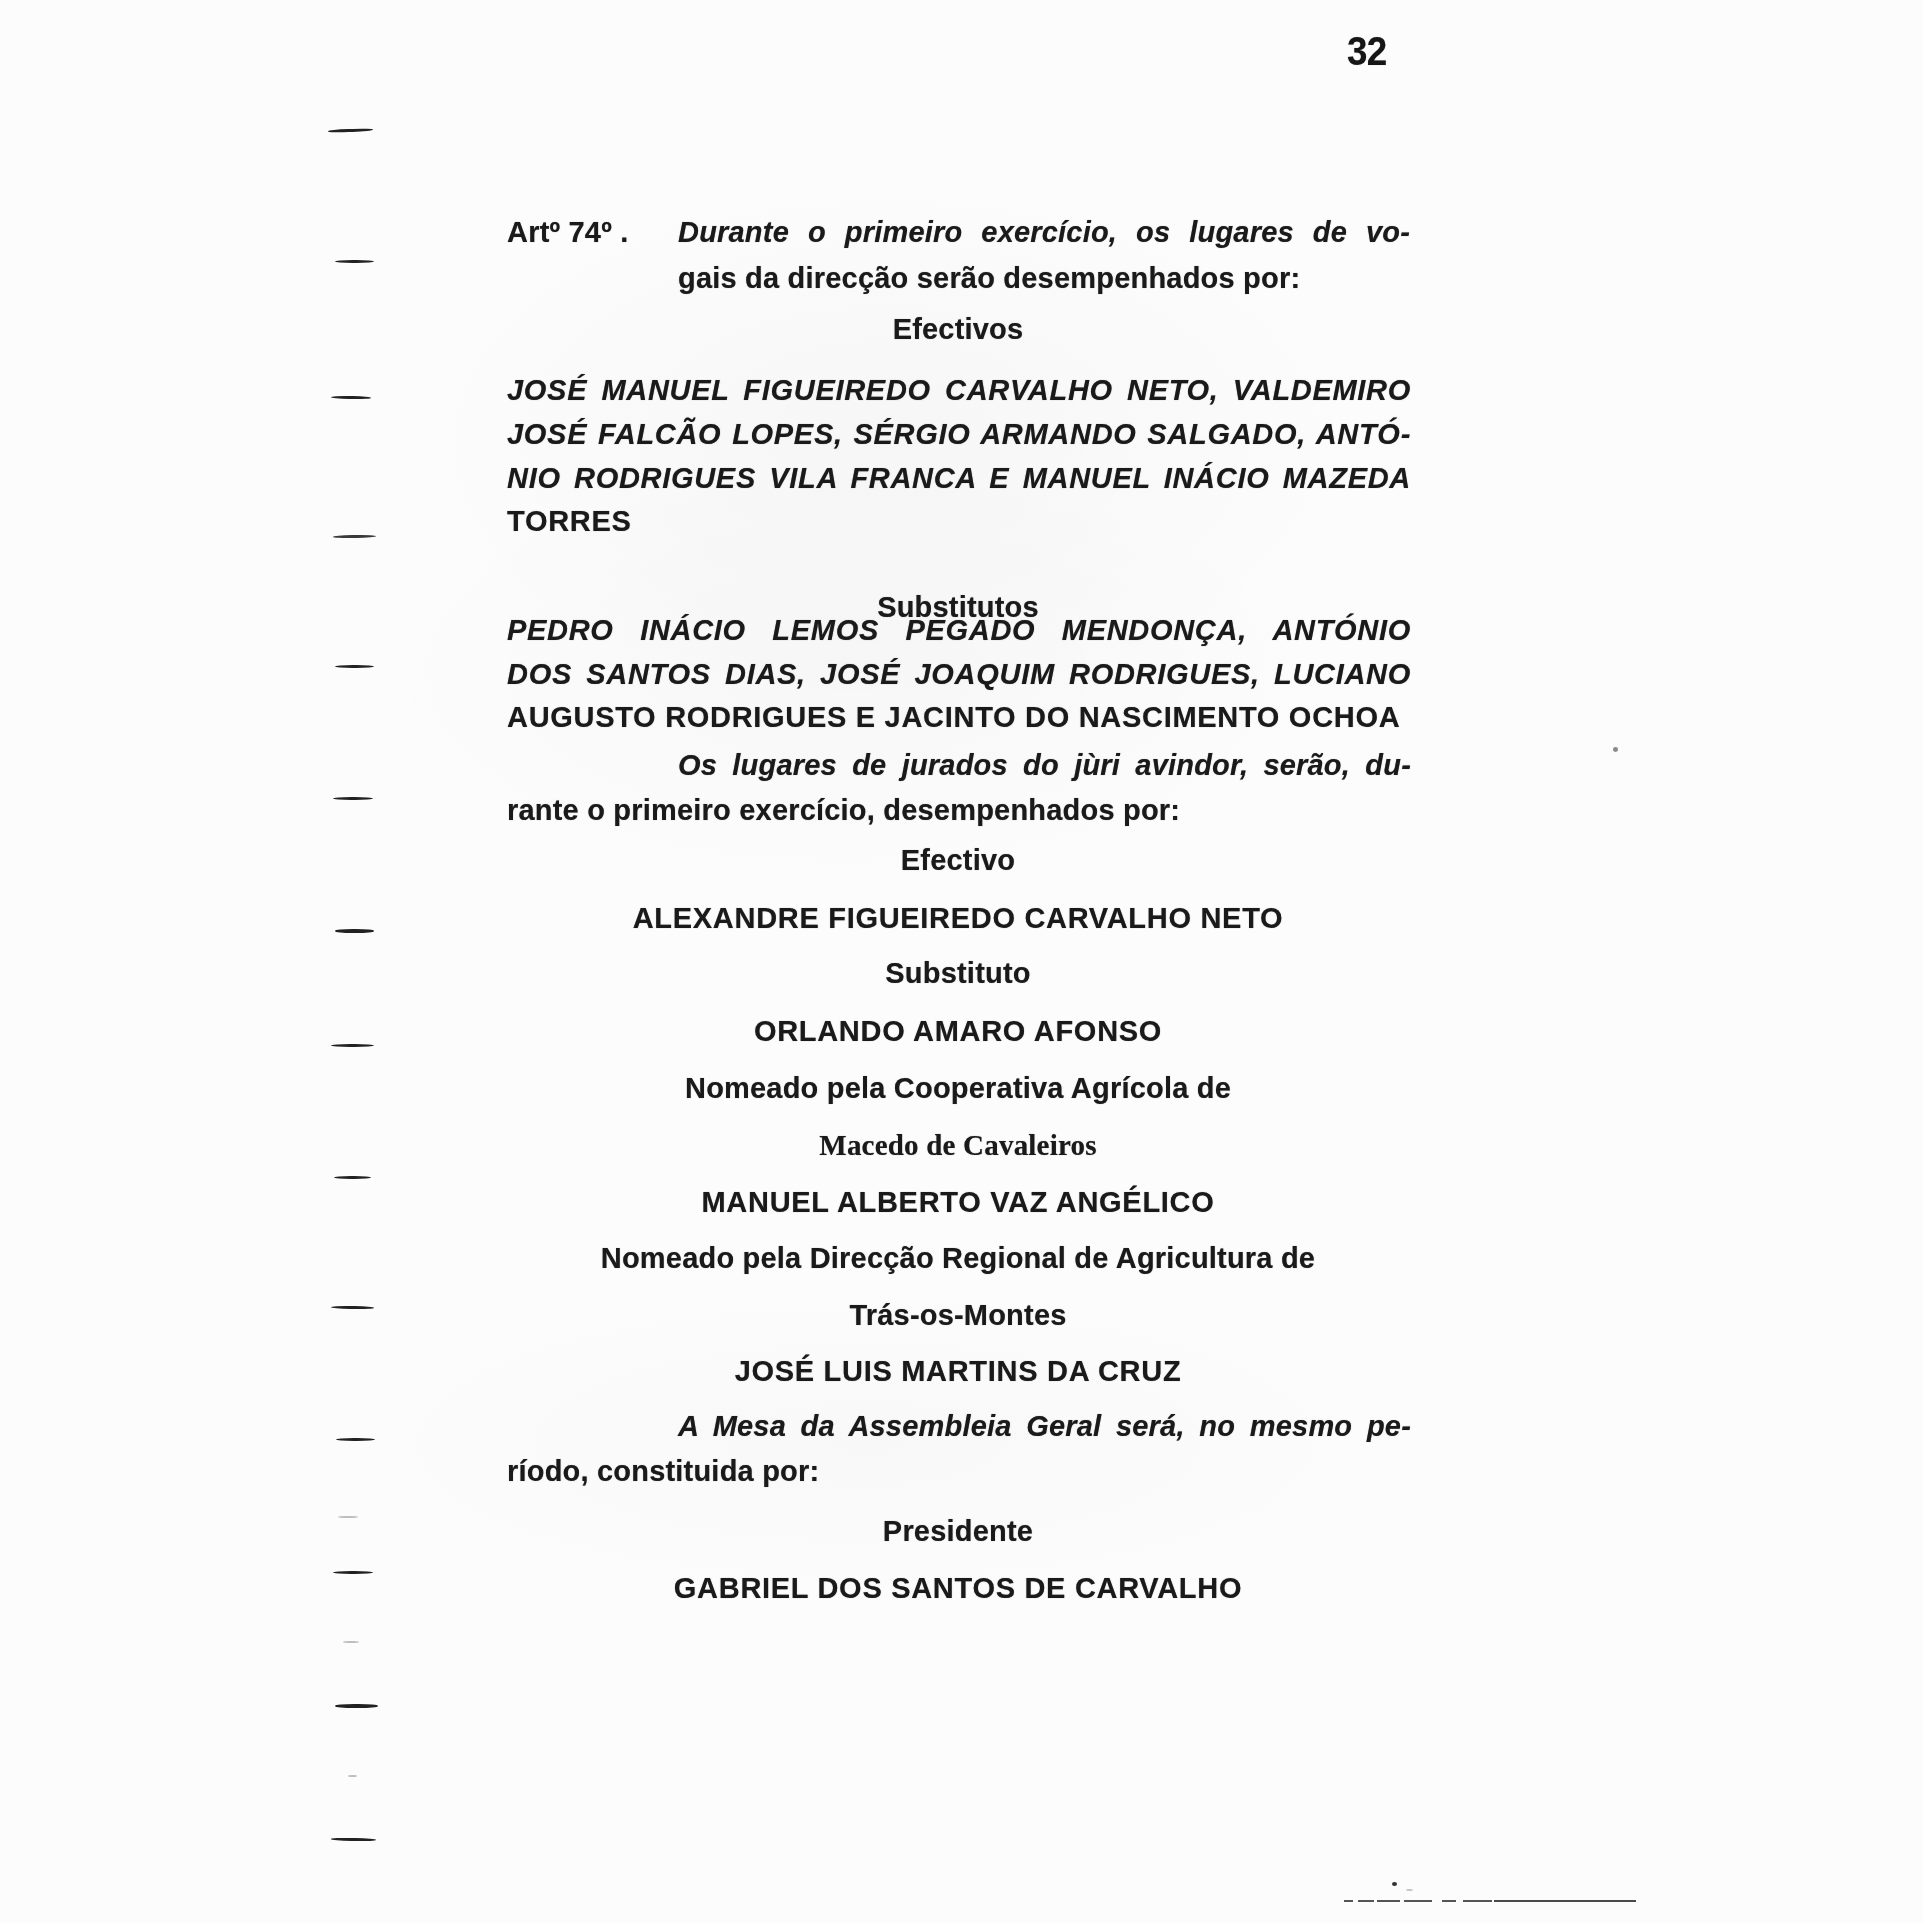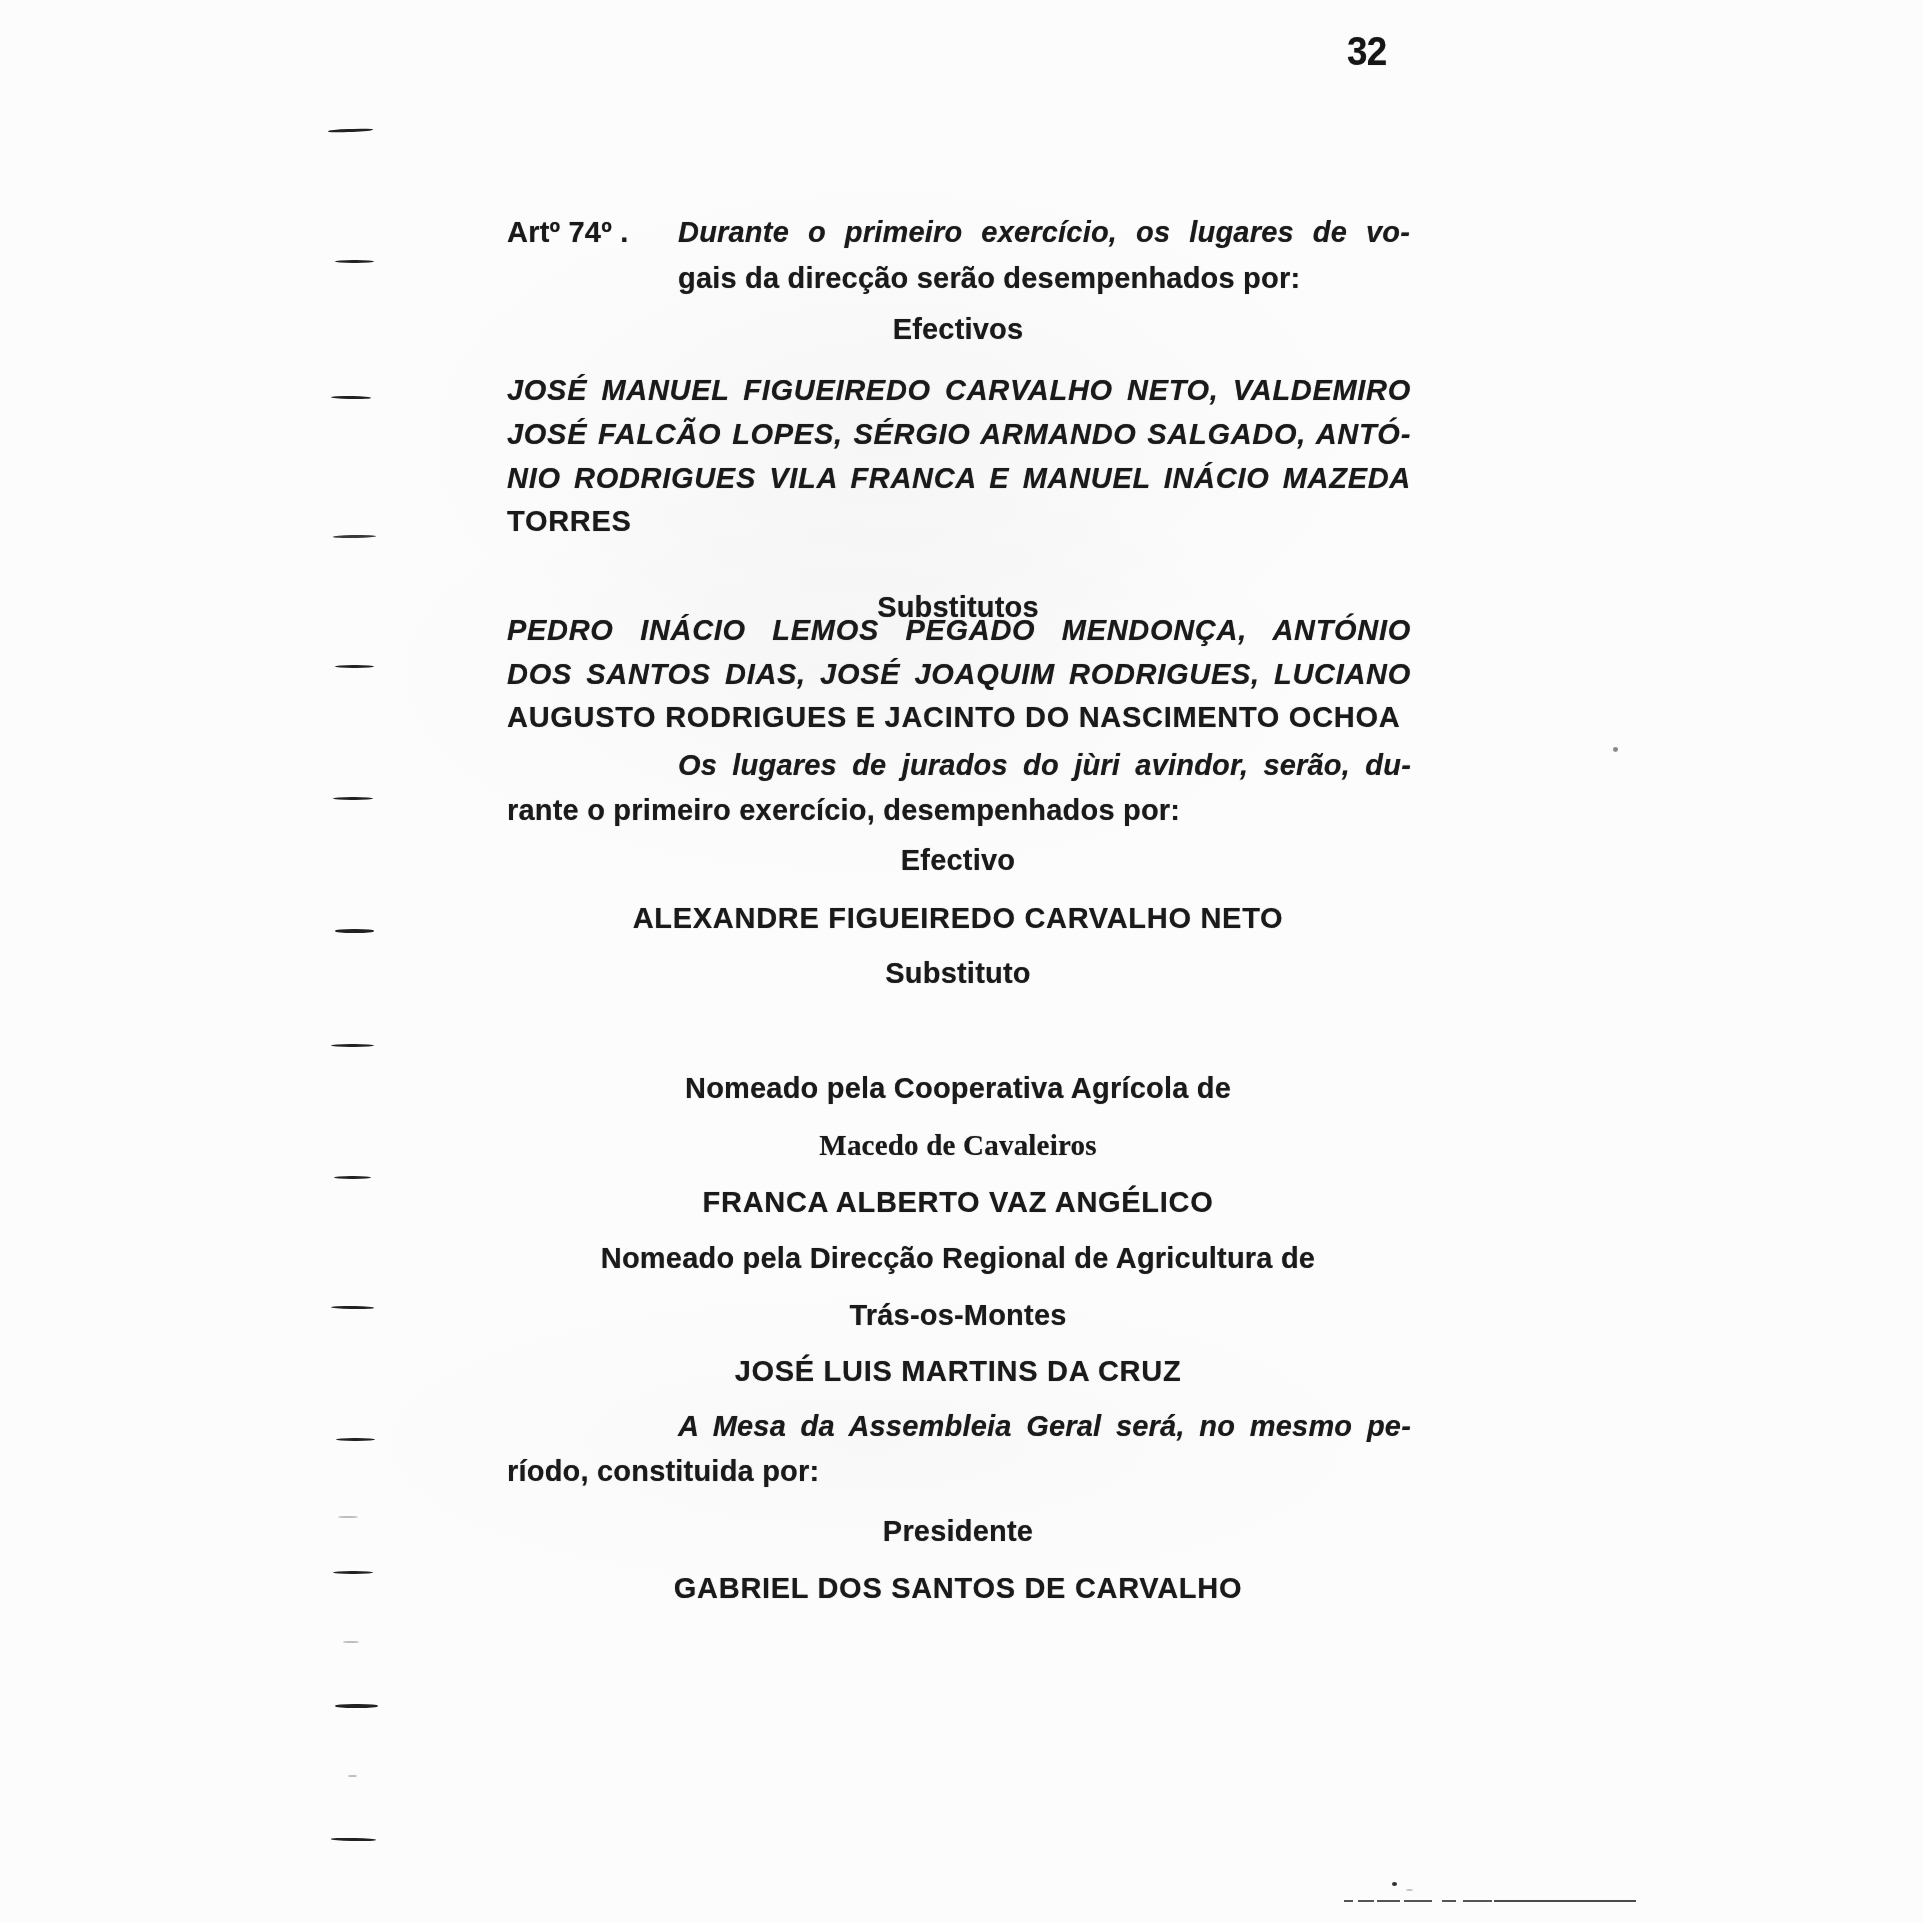--- a/index.html
+++ b/index.html
@@ -97,24 +97,25 @@
   <div class="line caps just" style="left:507px;top:613px;width:904px;">PEDRO INÁCIO LEMOS PEGADO MENDONÇA, ANTÓNIO</div>
   <div class="line caps just" style="left:507px;top:657px;width:904px;">DOS SANTOS DIAS, JOSÉ JOAQUIM RODRIGUES, LUCIANO</div>
   <div class="line caps" style="left:507px;top:700px;">AUGUSTO RODRIGUES E JACINTO DO NASCIMENTO OCHOA</div>
 
   <div class="line just" style="left:678px;top:748px;width:733px;">Os lugares de jurados do jùri avindor, serão, du-</div>
   <div class="line" style="left:507px;top:793px;">rante o primeiro exercício, desempenhados por:</div>
 
   <div class="line center" style="left:507px;top:843px;width:902px;">Efectivo</div>
   <div class="line caps center" style="left:507px;top:901px;width:902px;">ALEXANDRE FIGUEIREDO CARVALHO NETO</div>
   <div class="line center" style="left:507px;top:956px;width:902px;">Substituto</div>
+  <div class="line caps center" style="left:507px;top:1014px;width:902px;">ORLANDO AMARO AFONSO</div>
 
   <div class="line center" style="left:507px;top:1071px;width:902px;">Nomeado pela Cooperativa Agrícola de</div>
   <div class="line center" style="left:507px;top:1128px;width:902px;font-family:Liberation Serif, serif;">Macedo de Cavaleiros</div>
-  <div class="line caps center" style="left:507px;top:1185px;width:902px;">FRANCA ALBERTO VAZ ANGÉLICO</div>
+  <div class="line caps center" style="left:507px;top:1185px;width:902px;">MANUEL ALBERTO VAZ ANGÉLICO</div>
 
   <div class="line center" style="left:507px;top:1241px;width:902px;">Nomeado pela Direcção Regional de Agricultura de</div>
   <div class="line center" style="left:507px;top:1298px;width:902px;">Trás-os-Montes</div>
   <div class="line caps center" style="left:507px;top:1354px;width:902px;">JOSÉ LUIS MARTINS DA CRUZ</div>
 
   <div class="line just" style="left:678px;top:1409px;width:733px;">A Mesa da Assembleia Geral será, no mesmo pe-</div>
   <div class="line" style="left:507px;top:1454px;">ríodo, constituida por:</div>
   <div class="line caps center" style="left:507px;top:1571px;width:902px;">GABRIEL DOS SANTOS DE CARVALHO</div>
   <div class="line center" style="left:507px;top:1514px;width:902px;">Presidente</div>
 

